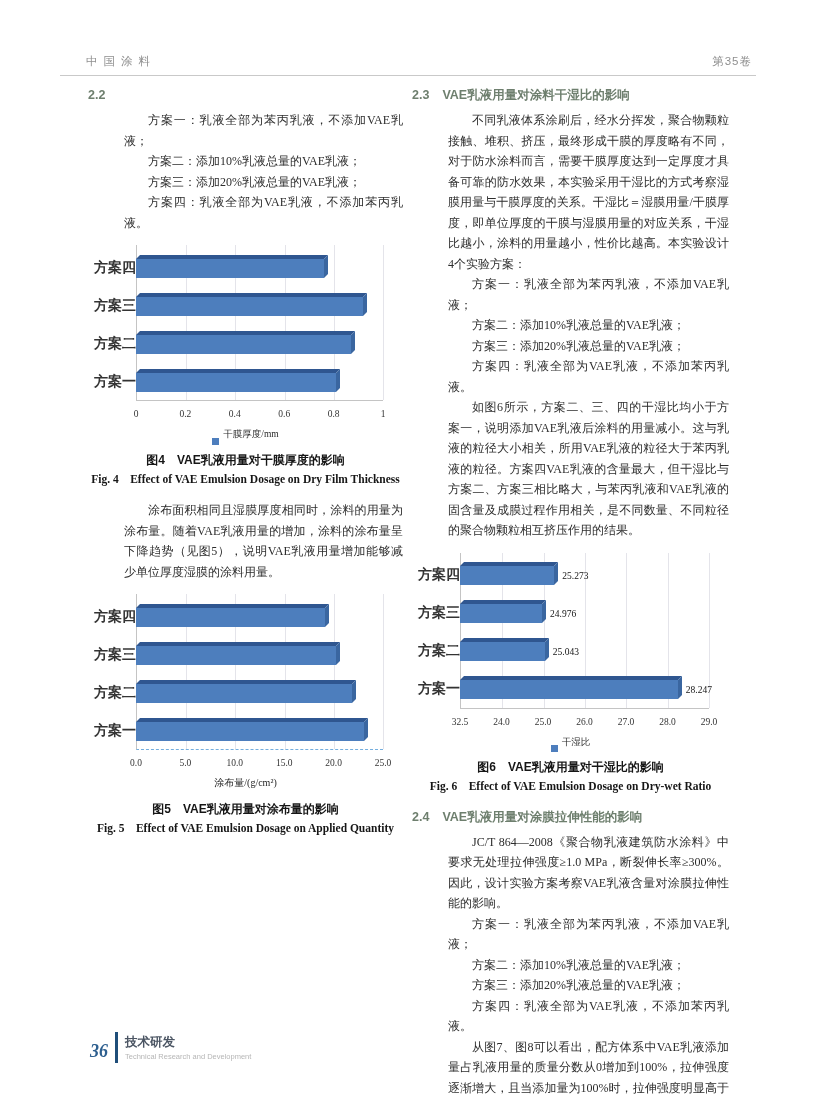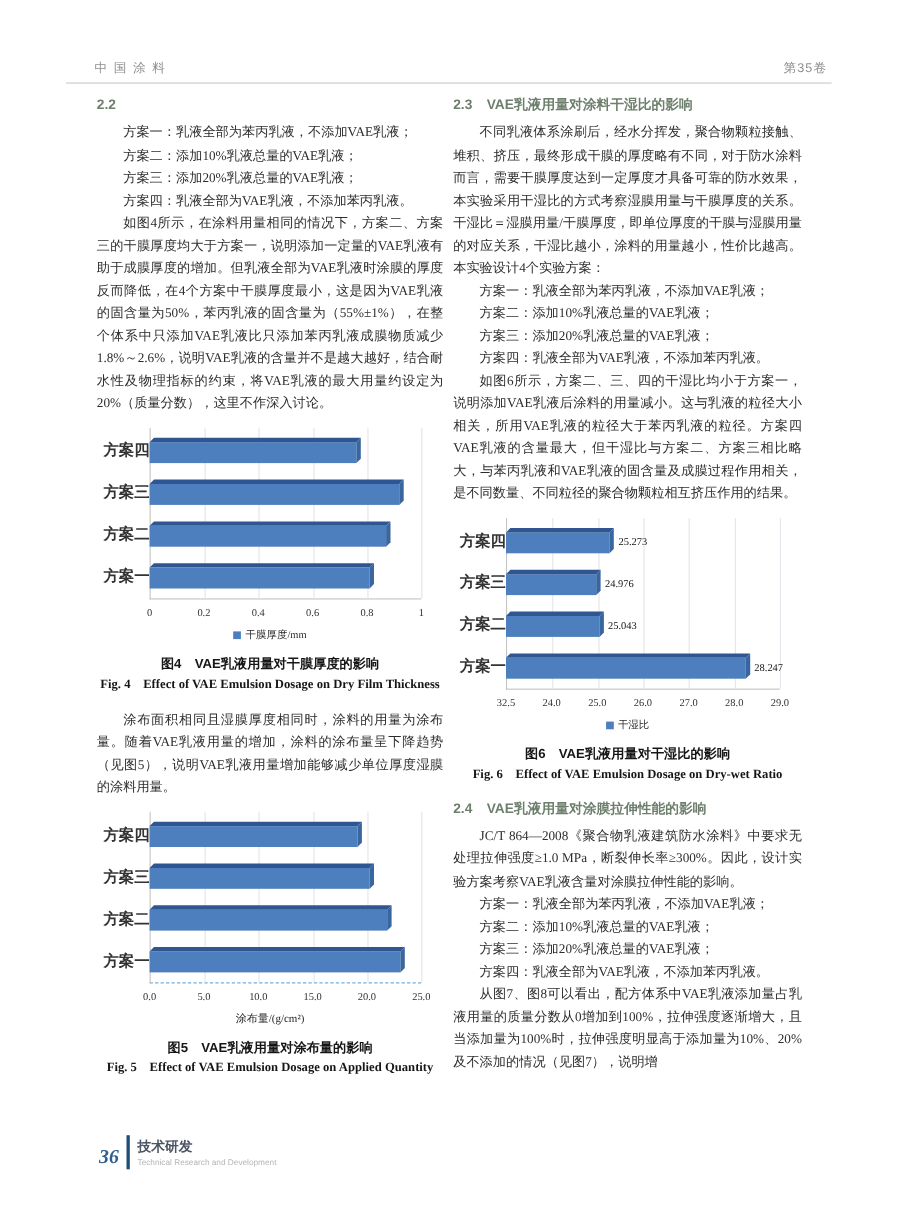--- a/index.html
+++ b/index.html
@@ -25,21 +25,21 @@
         font-size:12px; line-height:20.5px; color:#2d2d2d; text-align:justify; }
   .col-left{ left:88px; }
   .col-right{ left:412px; width:317px; }
 
   h3.sec{
     font-family:"Liberation Sans","DejaVu Sans",sans-serif;
     font-size:12.5px; font-weight:600; color:#6e7f6e;
     margin:0 0 5px 0; display:flex; gap:13px; line-height:19px;
   }
   p{ margin:0; }
-  .indent{ text-indent:2em; }
+  .indent{ text-indent:2em;margin-left:36px; }
 
   
   figure{ margin:10px 0 6px 0; }
   .chart{ width:100%; }
   .cbody{ position:relative; padding-top:6px; }
   .gridlayer{ position:absolute; left:48px; right:20px; top:2px; bottom:0;
               border-left:1px solid #c4c4c4; border-bottom:1px solid #c4c4c4; }
   .dotted-axis .gridlayer{ border-bottom:1px dashed #74aede; }
   .gl{ position:absolute; top:0; bottom:0; width:1px; background:#e4e4ea; }
   .rows{ position:relative; padding-right:20px; }
@@ -48,21 +48,21 @@
   .bwrap{ flex:1; position:relative; height:19px; }
   .bar3d{ position:relative; height:100%; background:#4d7ebd;padding-left:26px; }
   .bar3d::before{ content:""; position:absolute; left:0; bottom:100%; width:100%; height:4px;
                   background:#2f5690; transform:skewX(-45deg); transform-origin:left bottom; }
   .bar3d::after{ content:""; position:absolute; left:100%; top:0; width:4px; height:100%;
                  background:#3a66a0; transform:skewY(-45deg); transform-origin:left top; }
   .dlabel{ position:absolute; left:calc(100% + 8px); top:50%; transform:translateY(-50%);
            font-size:9.5px; color:#141414; white-space:nowrap; }
   .xaxis{ position:relative; height:13px; margin:3px 20px 0 48px; font-size:9.5px; color:#333; }
   .tick{ position:absolute; top:0; transform:translateX(-50%); white-space:nowrap; }
-  .legend{ display:flex; justify-content:center; align-items:center; gap:4px;
+  .legend{ display:flex; justify-content:center; align-items:flex-end; gap:4px;
            font-size:9.5px; color:#2a2a2a; margin-top:7px;font-family:Liberation Serif, serif; }
   .lg-sq{ width:7px; height:7px; background:#4d7ebd; display:inline-block; flex:none; }
   .xlabel{ text-align:center; font-size:10px; color:#1f1f1f; margin-top:7px; }
 
   .cap-cn{ text-align:center; font-family:"Liberation Sans","DejaVu Sans",sans-serif;
            font-weight:bold; font-size:12px; color:#161616; margin-top:6px; line-height:1.5; }
   .cap-en{ text-align:center; font-weight:bold; font-size:11.5px; color:#161616;
            line-height:1.55; margin-top:2px; margin-bottom:12px; }
 
   
@@ -88,21 +88,20 @@
 
   <h3 class="sec">
     <span>2.2</span>
   </h3>
 
   <p class="indent">方案一：乳液全部为苯丙乳液，不添加VAE乳液；</p>
   <p class="indent">方案二：添加10%乳液总量的VAE乳液；</p>
   <p class="indent">方案三：添加20%乳液总量的VAE乳液；</p>
   <p class="indent">方案四：乳液全部为VAE乳液，不添加苯丙乳液。</p>
 
-  <p class="indent">如图4所示，在涂料用量相同的情况下，方案二、方案三的干膜厚度均大于方案一，说明添加一定量的VAE乳液有助于成膜厚度的增加。但乳液全部为VAE乳液时涂膜的厚度反而降低，在4个方案中干膜厚度最小，这是因为VAE乳液的固含量为50%，苯丙乳液的固含量为（55%±1%），在整个体系中只添加VAE乳液比只添加苯丙乳液成膜物质减少1.8%～2.6%，说明VAE乳液的含量并不是越大越好，结合耐水性及物理指标的约束，将VAE乳液的最大用量约设定为20%（质量分数），这里不作深入讨论。</p>
 
   <figure>
     <div class="chart">
       <div class="cbody">
         <div class="gridlayer">
             <div class="gl" style="left: 20%;"></div>
             <div class="gl" style="left: 40%;"></div>
             <div class="gl" style="left: 60%;"></div>
             <div class="gl" style="left: 80%;"></div>
             <div class="gl" style="left: 100%;"></div>

